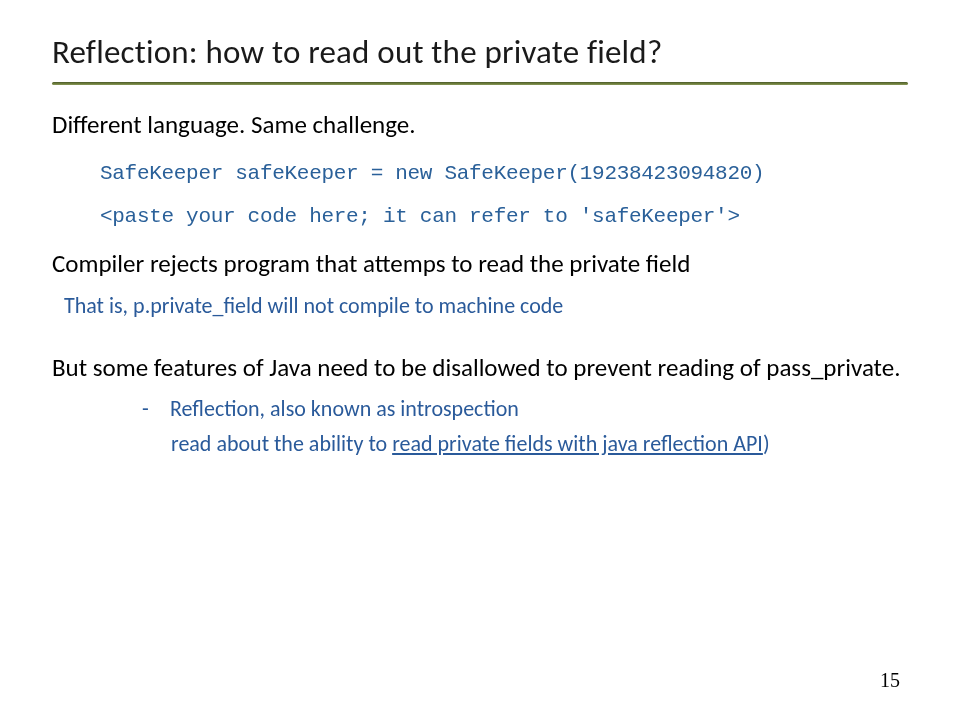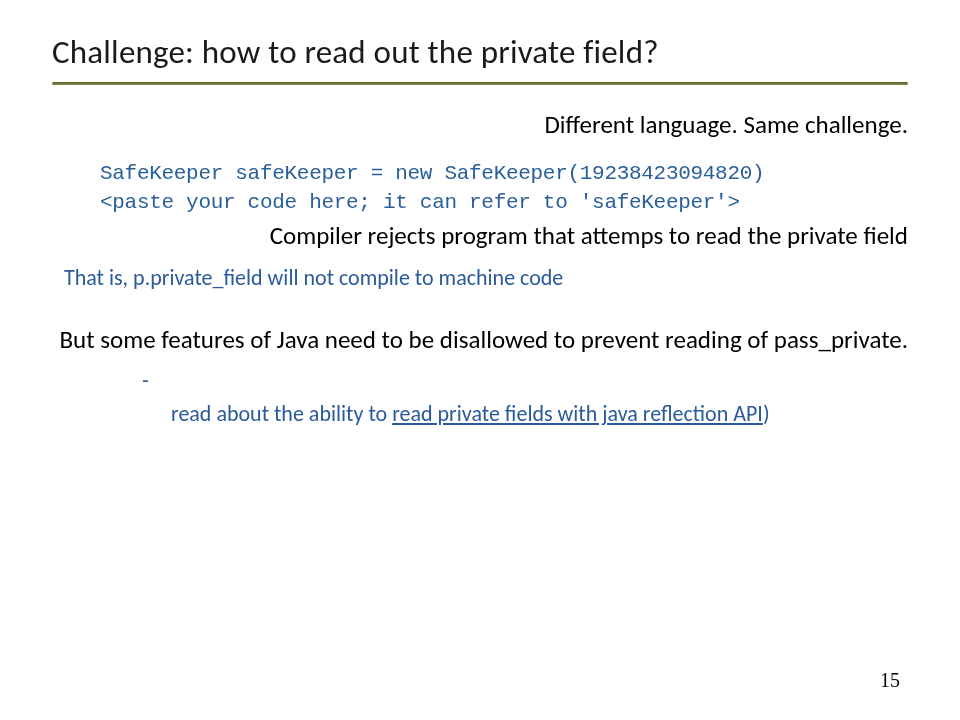--- a/index.html
+++ b/index.html
@@ -23,28 +23,27 @@
     height: 3px;
     background: linear-gradient(to bottom, #4a5a2a 0%, #6b7a3a 50%, #8a9a5a 100%);
     border-radius: 2px;
     margin-bottom: 24px;
   }
   .body-text {
     font-size: 25px;
     color: #000;
     margin-bottom: 22px;
     line-height: 1.25;
-    text-align: right;
   }
   .code-block {
     font-family: "Courier New", Courier, monospace;
     font-size: 21px;
     color: #2a6099;
     margin-left: 48px;
-    margin-bottom: 6px;
+    margin-bottom: 20px;
     letter-spacing: -0.3px;
   }
   .code-block + .code-block { }
   .sub-note {
     font-size: 22px;
     color: #2a5a9a;
     margin-left: 12px;
     margin-bottom: 32px;
     line-height: 1.3;
   }
@@ -80,34 +79,35 @@
     bottom: 28px;
     right: 60px;
     font-size: 20px;
     font-family: Liberation Serif, serif;
     color: #000;
   }
 </style>
 </head>
 <body>
 
-<div class="title">Challenge: how to read out the private field?</div>
+<div class="title">Reflection: how to read out the private field?</div>
 <div class="divider"></div>
 
 <div class="body-text">Different language.  Same challenge.</div>
 
 <div class="code-block">SafeKeeper safeKeeper = new SafeKeeper(19238423094820)</div>
 <div class="code-block">&lt;paste your code here; it can refer to 'safeKeeper'&gt;</div>
 
 <div class="body-text" style="margin-bottom:12px;">Compiler rejects program that attemps to read the private field</div>
 <div class="sub-note">That is, p.private_field will not compile to machine code</div>
 
 <div class="body-text" style="margin-bottom:12px;">But some features of Java need to be disallowed to prevent reading of pass_private.</div>
 
 <div class="bullet-row">
   <span class="bullet-dash">-</span>
+  <span class="bullet-text">Reflection, also known as introspection</span>
 </div>
 
 <div class="sub-read">
   <span>read about the ability to </span><span class="link">read private fields with java reflection API</span><span>)</span>
 </div>
 
 <div class="page-num">15</div>
 
 </body></html>

